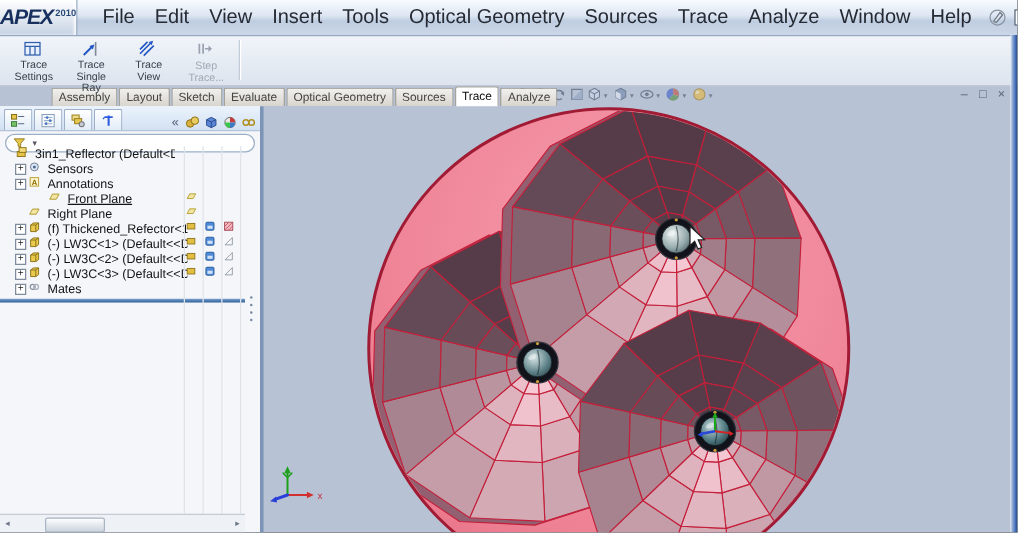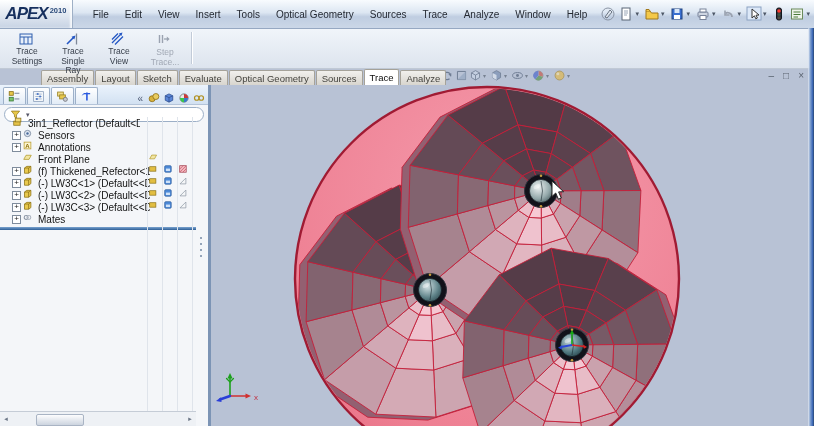--- a/index.html
+++ b/index.html
@@ -9,21 +9,21 @@
   
   .titlebar{position:absolute;top:0;left:0;right:0;height:28px;
     background:linear-gradient(#f8fbfe,#dce6f2 45%,#bfcde1 60%,#cbd7e7);
     border-bottom:1px solid #96a8c2;display:flex;align-items:center;z-index:20;}
   .logo{width:112px;height:28px;background:linear-gradient(#feffff,#c7d3e4);
     border-right:1px solid #9fb0c6;box-shadow:inset -2px 0 2px rgba(255,255,255,.8);
     display:flex;align-items:center;justify-content:center;gap:2px;}
   .logo-apex{font-style:italic;font-weight:bold;font-size:17px;color:#17305e;letter-spacing:-1px;}
   .logo-year{font-size:7.5px;color:#2a4a7a;font-weight:bold;margin-top:-7px;}
   .menus{display:flex;margin-left:12px;}
-  .menu-item{font-size:10px;color:#252a33;padding:3px 8px;white-space:nowrap;cursor:default;}
+  .menu-item{font-size:16px;color:#252a33;padding:3px 8px;white-space:nowrap;cursor:default;}
   .tb-icons{display:flex;align-items:center;margin-left:4px;}
   .tb-btn{display:flex;align-items:center;padding:0 1px;}
   .caret{font-size:7px;color:#4d5766;margin:0 3px 0 1px;}
   
   .trace-toolbar{position:absolute;top:28px;left:0;right:0;height:40px;
     background:linear-gradient(#f1f5fa,#dde4ee);border-bottom:1px solid #c0c9d5;
     display:flex;align-items:stretch;padding-left:4px;z-index:18;}
   .trace-btn{min-width:40px;display:flex;flex-direction:column;align-items:center;
     padding:3px 3px 0;font-size:8.5px;color:#39404c;line-height:1.12;text-align:center;}
   .trace-btn .ticon{height:16px;}
@@ -666,28 +666,42 @@
         <div class="trow" style="padding-left: 12px;">
           <span class="exp">+</span>
           <span class="ticon" style="display: inline-flex;">
             <svg width="12" height="12" viewBox="0 0 16 16" style="display:block">
               <rect x="1.5" y="1.5" width="9" height="9" fill="#fdf6d2" stroke="#b89a2a"></rect>
               <text x="6" y="9" font-size="8" text-anchor="middle" fill="#8a6c00" font-family="Liberation Sans, sans-serif" font-weight="bold">A</text>
             </svg>
           </span>
           <span class="tlabel">Annotations</span>
         </div>
+        <div class="trow" style="padding-left: 28px; text-decoration: underline;">
+          <span class="exp hidden"></span>
+          <span class="ticon" style="display: inline-flex;">
+            <svg width="12" height="12" viewBox="0 0 16 16" style="display:block">
+              <path d="M1 8.5 L4 3 L11 3 L8 8.5 Z" fill="#f2e6a2" stroke="#b0982a"></path>
+            </svg>
+          </span>
+          <span class="tlabel">Front Plane</span>
+          <span class="cic" style="display: inline-flex; left: 149px;">
+            <svg width="11" height="11" viewBox="0 0 16 16" style="display:block">
+              <path d="M1 8.5 L4 3 L11 3 L8 8.5 Z" fill="#f2e6a2" stroke="#b0982a"></path>
+            </svg>
+          </span>
+        </div>
         <div class="trow" style="padding-left: 12px;">
           <span class="exp hidden"></span>
           <span class="ticon" style="display: inline-flex;">
             <svg width="12" height="12" viewBox="0 0 16 16" style="display:block">
               <path d="M1 8.5 L4 3 L11 3 L8 8.5 Z" fill="#f2e6a2" stroke="#b0982a"></path>
             </svg>
           </span>
-          <span class="tlabel">Front Plane</span>
+          <span class="tlabel">Right Plane</span>
           <span class="cic" style="display: inline-flex; left: 149px;">
             <svg width="11" height="11" viewBox="0 0 16 16" style="display:block">
               <path d="M1 8.5 L4 3 L11 3 L8 8.5 Z" fill="#f2e6a2" stroke="#b0982a"></path>
             </svg>
           </span>
         </div>
         <div class="trow" style="padding-left: 12px;">
           <span class="exp">+</span>
           <span class="ticon" style="display: inline-flex;">
             <svg width="12" height="12" viewBox="0 0 16 16" style="display:block">

